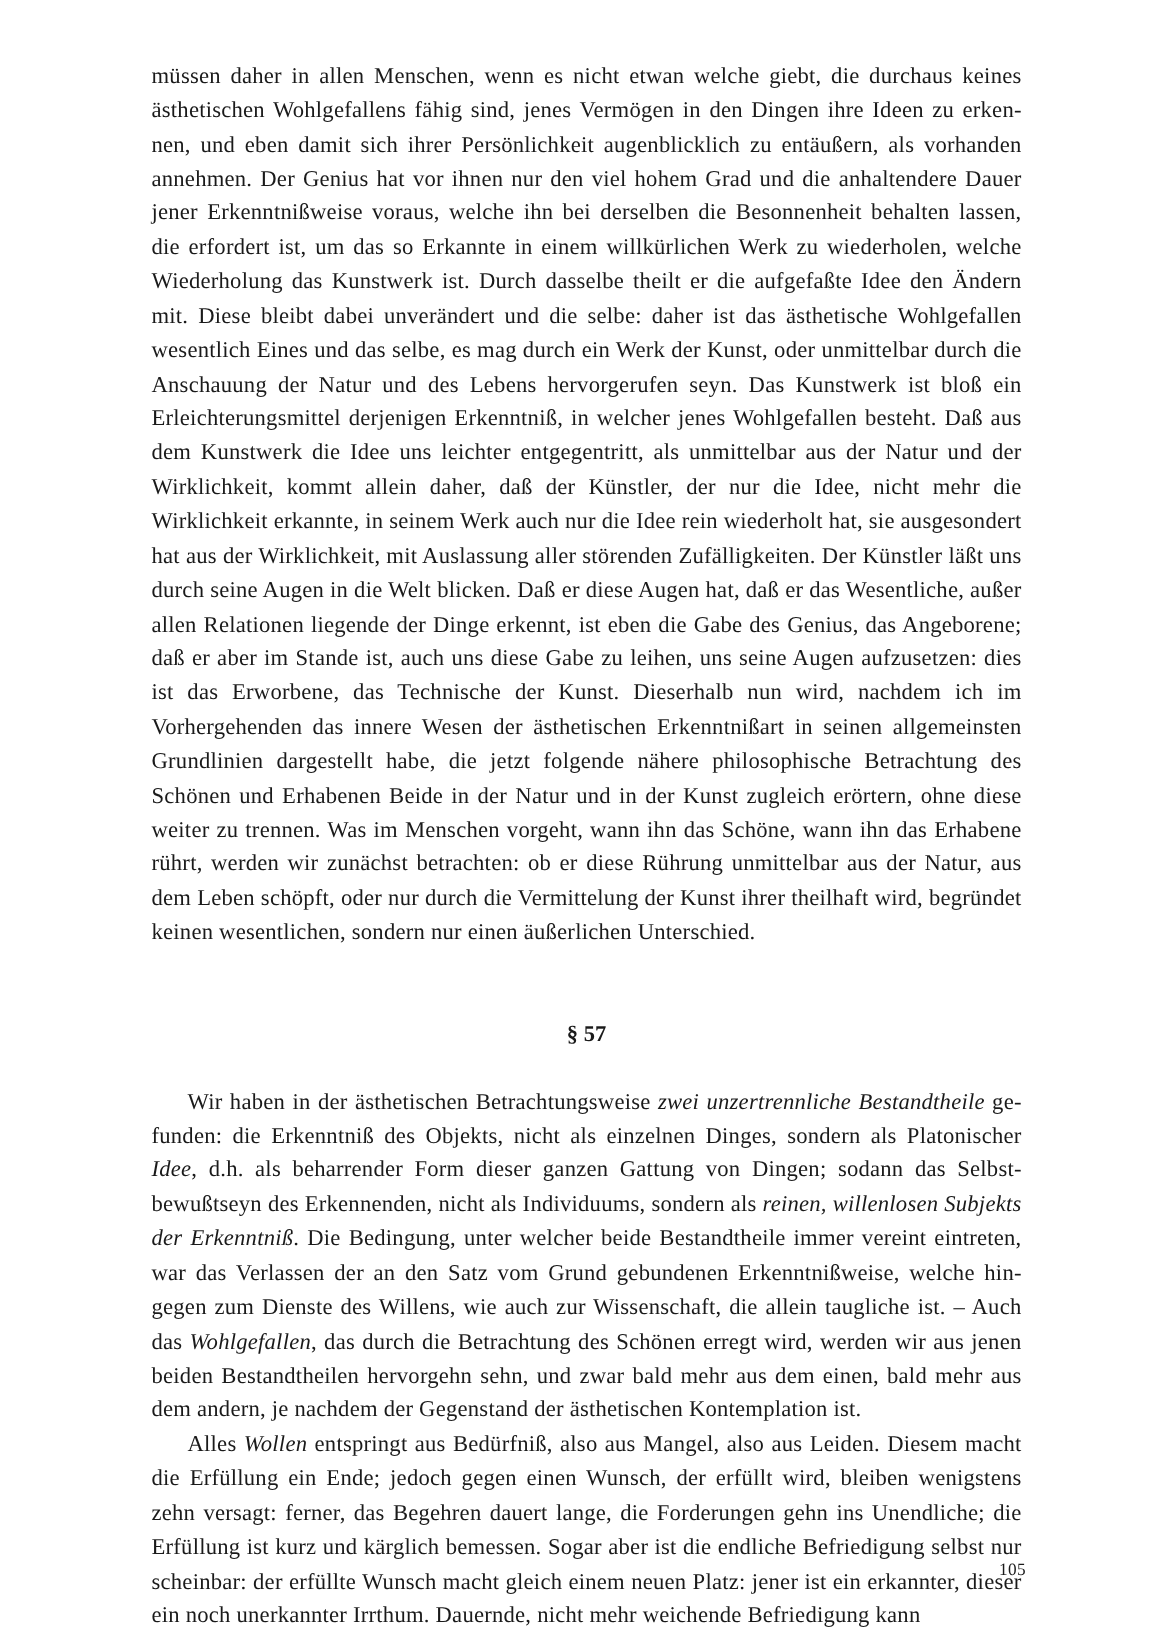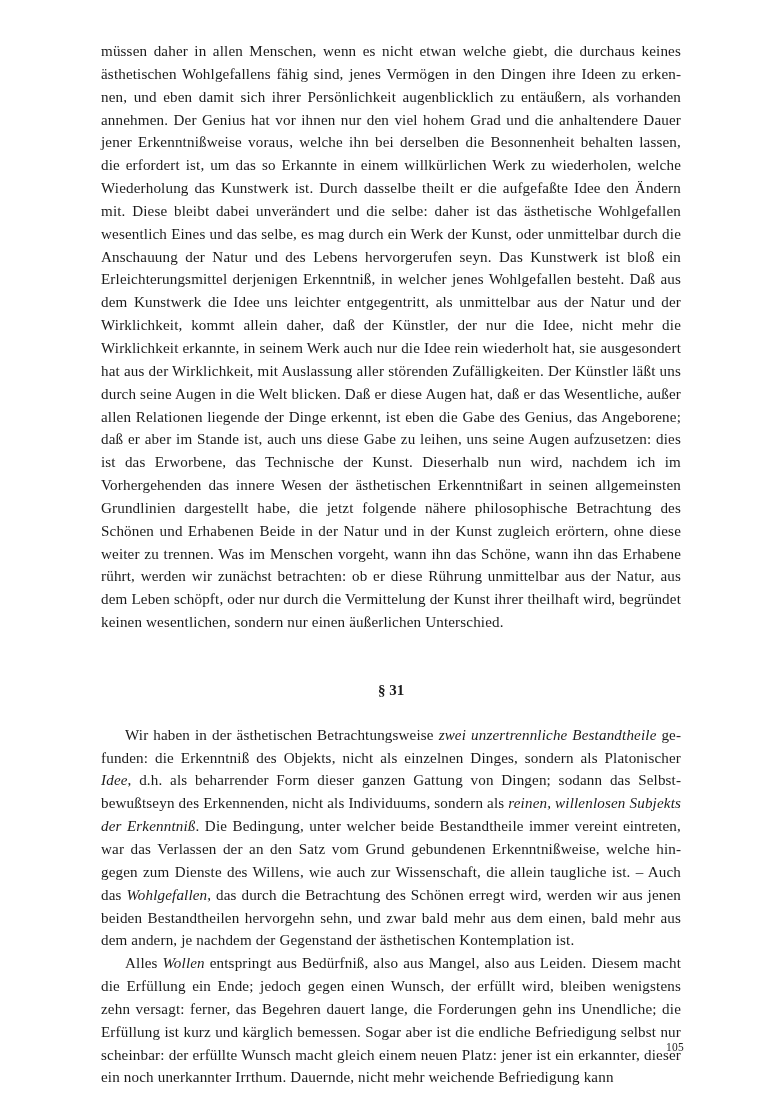--- a/index.html
+++ b/index.html
@@ -72,21 +72,21 @@
 <body>
 
 <div class="page">
 
   <div class="text-column">
 
     <p class="body-par no-indent">müssen daher in allen Menschen, wenn es nicht etwan welche giebt, die durchaus keines ästhetischen Wohlgefallens fähig sind, jenes Vermögen in den Dingen ihre Ideen zu erken­nen, und eben damit sich ihrer Persönlichkeit augenblicklich zu entäußern, als vorhanden annehmen. Der Genius hat vor ihnen nur den viel hohem Grad und die anhaltendere Dauer jener Erkenntnißweise voraus, welche ihn bei derselben die Besonnenheit behalten lassen, die erfordert ist, um das so Erkannte in einem willkürlichen Werk zu wiederholen, welche Wiederholung das Kunstwerk ist. Durch dasselbe theilt er die aufgefaßte Idee den Ändern mit. Diese bleibt dabei unverändert und die selbe: daher ist das ästhetische Wohl­gefallen wesentlich Eines und das selbe, es mag durch ein Werk der Kunst, oder unmittelbar durch die Anschauung der Natur und des Lebens hervorgerufen seyn. Das Kunstwerk ist bloß ein Erleichterungsmittel derjenigen Erkenntniß, in welcher jenes Wohlgefallen besteht. Daß aus dem Kunstwerk die Idee uns leichter entgegentritt, als unmittelbar aus der Natur und der Wirklichkeit, kommt allein daher, daß der Künstler, der nur die Idee, nicht mehr die Wirklichkeit erkannte, in seinem Werk auch nur die Idee rein wiederholt hat, sie aus­gesondert hat aus der Wirklichkeit, mit Auslassung aller störenden Zufälligkeiten. Der Künstler läßt uns durch seine Augen in die Welt blicken. Daß er diese Augen hat, daß er das Wesentliche, außer allen Relationen liegende der Dinge erkennt, ist eben die Gabe des Genius, das Angeborene; daß er aber im Stande ist, auch uns diese Gabe zu leihen, uns seine Augen aufzusetzen: dies ist das Erworbene, das Technische der Kunst. Dieserhalb nun wird, nachdem ich im Vorhergehenden das innere Wesen der ästhetischen Erkennt­nißart in seinen allgemeinsten Grundlinien dargestellt habe, die jetzt folgende nähere phi­losophische Betrachtung des Schönen und Erhabenen Beide in der Natur und in der Kunst zugleich erörtern, ohne diese weiter zu trennen. Was im Menschen vorgeht, wann ihn das Schöne, wann ihn das Erhabene rührt, werden wir zunächst betrachten: ob er diese Rührung unmittelbar aus der Natur, aus dem Leben schöpft, oder nur durch die Vermittelung der Kunst ihrer theilhaft wird, begründet keinen wesentlichen, sondern nur einen äußerlichen Unterschied.</p>
 
     <div class="gap-before-heading"></div>
 
-    <div class="section-heading">§ 31</div>
+    <div class="section-heading">§ 57</div>
 
     <div class="gap-after-heading"></div>
 
     <p class="body-par indent-first"><span>Wir haben in der ästhetischen Betrachtungsweise </span><i>zwei unzertrennliche Bestandtheile</i><span> ge­funden: die Erkenntniß des Objekts, nicht als einzelnen Dinges, sondern als Platonischer </span><i>Idee</i><span>, d.h. als beharrender Form dieser ganzen Gattung von Dingen; sodann das Selbst­bewußtseyn des Erkennenden, nicht als Individuums, sondern als </span><i>reinen, willenlosen Subjekts der Erkenntniß</i><span>. Die Bedingung, unter welcher beide Bestandtheile immer vereint eintreten, war das Verlassen der an den Satz vom Grund gebundenen Erkenntnißweise, welche hin­gegen zum Dienste des Willens, wie auch zur Wissenschaft, die allein taugliche ist. – Auch das </span><i>Wohlgefallen</i><span>, das durch die Betrachtung des Schönen erregt wird, werden wir aus jenen beiden Bestandtheilen hervorgehn sehn, und zwar bald mehr aus dem einen, bald mehr aus dem andern, je nachdem der Gegenstand der ästhetischen Kontemplation ist.</span></p>
 
     <p class="body-par indent-first"><span>Alles </span><i>Wollen</i><span> entspringt aus Bedürfniß, also aus Mangel, also aus Leiden. Diesem macht die Erfüllung ein Ende; jedoch gegen einen Wunsch, der erfüllt wird, bleiben wenigstens zehn versagt: ferner, das Begehren dauert lange, die Forderungen gehn ins Unendliche; die Erfüllung ist kurz und kärglich bemessen. Sogar aber ist die endliche Befriedigung selbst nur scheinbar: der erfüllte Wunsch macht gleich einem neuen Platz: jener ist ein erkannter, dieser ein noch unerkannter Irrthum. Dauernde, nicht mehr weichende Befriedigung kann</span></p>
 
   </div>
 
   <div class="folio">105</div>

